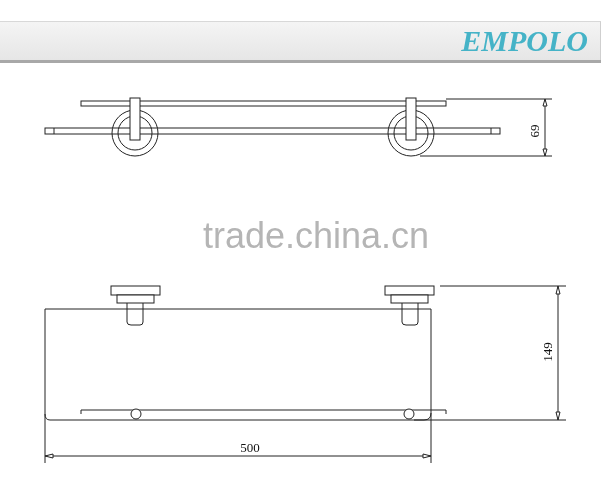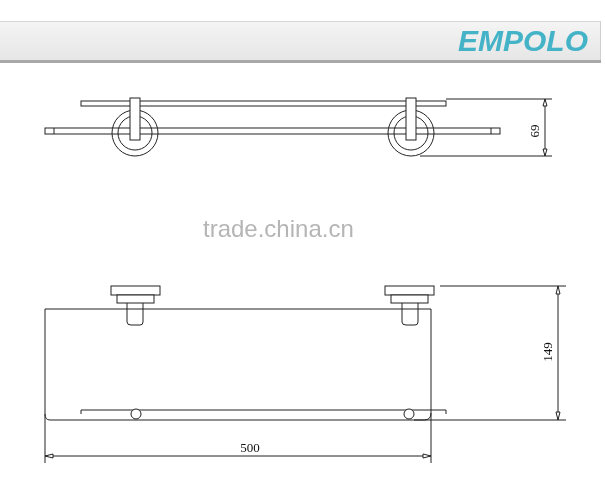--- a/index.html
+++ b/index.html
@@ -1,22 +1,22 @@
 <!DOCTYPE html>
 <html><head>
 <meta charset="utf-8">
 <style>
   html, body { margin:0; padding:0; background:#ffffff; }
   body { width:605px; height:488px; position:relative; overflow:hidden; font-family:"Liberation Sans", sans-serif; }
   .banner { position:absolute; left:0; top:21px; width:600px; height:38px;
     background:linear-gradient(#f4f4f4, #e6e6e6); border-top:1px solid #d8d8d8; border-right:1px solid #cfcfcf;
     box-shadow:0 3px 0 #a8a8a8; }
-  .logo { position:absolute; right:12px; top:2px; font-family:Liberation Sans, sans-serif; font-weight:bold; font-style:italic;
+  .logo { position:absolute; right:12px; top:2px; font-family:Liberation Serif, serif; font-weight:bold; font-style:italic;
     font-size:30px; color:#45b3c7; letter-spacing:0px; line-height:34px; }
-  .watermark { position:absolute; left:203px; top:215px; font-size:24px; color:#b5b5b5; font-family:"Liberation Sans", sans-serif; }
+  .watermark { position:absolute; left:203px; top:215px; font-size:36px; color:#b5b5b5; font-family:"Liberation Sans", sans-serif; }
   svg { position:absolute; left:0; top:0; }
   .dimtext { font-family:"Liberation Serif", serif; font-size:13px; fill:#111; }
 </style>
 </head>
 <body>
 
 <div class="banner">
   <span class="logo">EMPOLO</span>
 </div>
 

